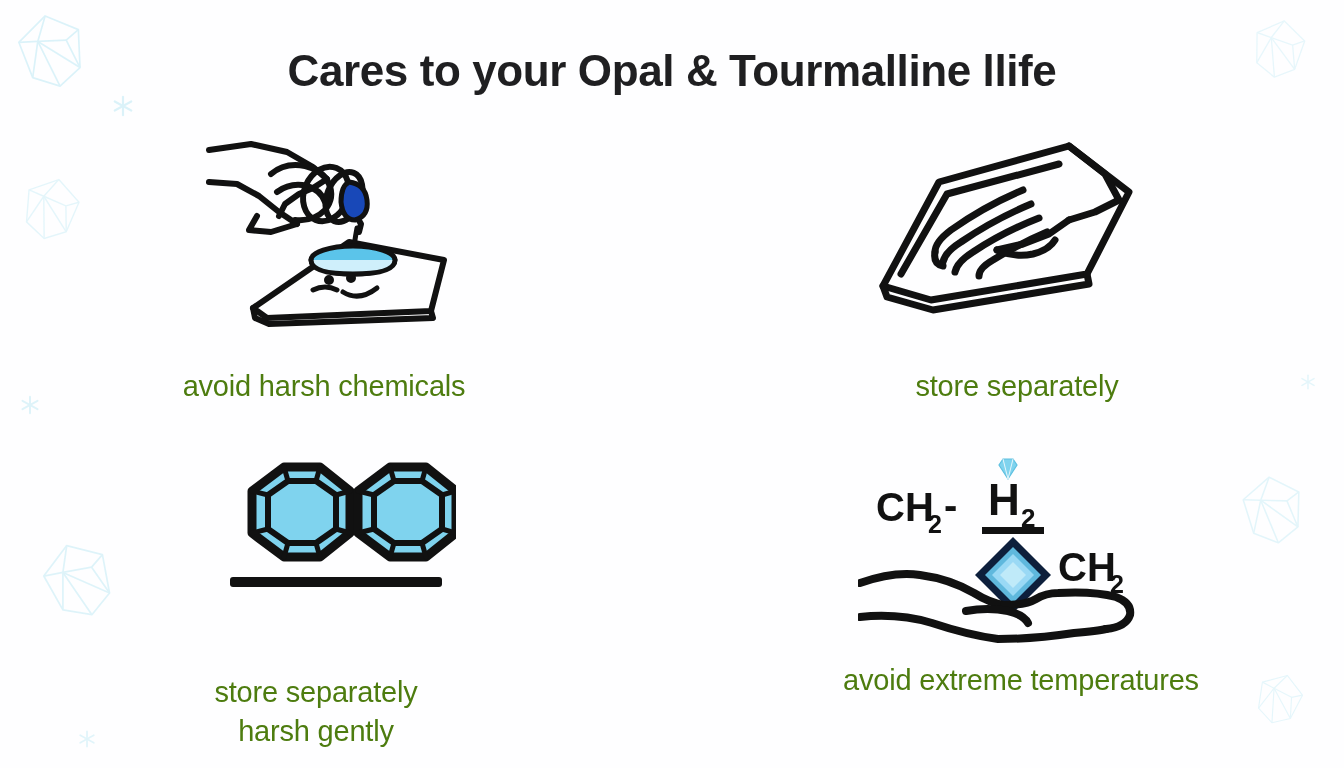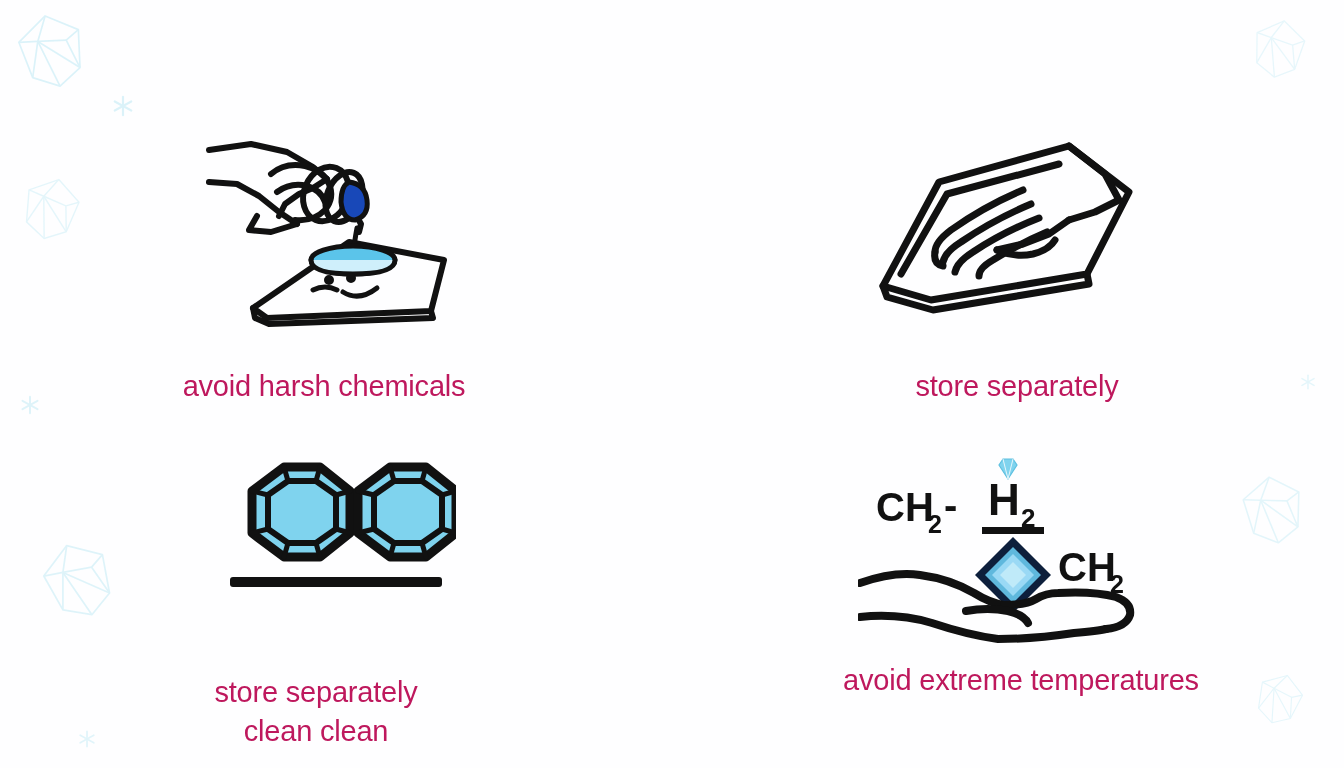--- a/index.html
+++ b/index.html
@@ -55,21 +55,21 @@
   }
   .tip-figure {
     display:flex;
     align-items:flex-start;
     justify-content:center;
     height:215px;
   }
   .tip-caption {
     text-align:center;
     font-size:29px;
-    color:#be185d;
+    color:#4d7c0f;
     line-height:1.32;
     letter-spacing:-0.2px;
     margin-top:8px;
   }
   .tip-caption .cap-line { display:block; }
 
   
   #tip-card-0 .tip-figure { margin-top:12px; }
   #tip-card-0 .tip-caption { margin-top:20px; margin-right:24px; }
   #tip-card-1 .tip-figure { margin-top:14px; }
@@ -174,20 +174,21 @@
         </svg></div>
       <div class="decor-sparkle" style="left: 1300px; top: 374px; opacity: 0.4;"><svg width="16" height="16" viewBox="0 0 24 24">
           <g stroke="#bfeaf5" stroke-width="2.4" stroke-linecap="round">
             <line x1="12" y1="2" x2="12" y2="22"></line>
             <line x1="3" y1="7" x2="21" y2="17"></line>
             <line x1="21" y1="7" x2="3" y2="17"></line>
           </g>
         </svg></div>
     </div>
 
+  <h1 id="page-title">Cares to your Opal &amp; Tourmalline llife</h1>
 
   <div id="tips-grid">
 
     <div class="tip-card" id="tip-card-0">
       <div class="tip-figure">
         <svg width="270" height="195" viewBox="0 0 270 195">
           <g fill="none" stroke="#111111" stroke-width="6" stroke-linecap="round" stroke-linejoin="round">
 
             <path d="M52 176 L148 110 L243 128 L230 179 L66 186 Z"></path>
             <path d="M52 176 L54 186 L68 192 L232 186 L230 179"></path>
@@ -285,21 +286,21 @@
               <line x1="68" y1="98" x2="72" y2="84"></line>
               <line x1="36" y1="74" x2="52" y2="70"></line>
             </g>
           </g>
 
           <rect x="14" y="118" width="212" height="10" rx="3" fill="#111111"></rect>
         </svg>
       </div>
       <div class="tip-caption">
         <span class="cap-line">store separately</span>
-        <span class="cap-line">clean clean</span>
+        <span class="cap-line">harsh gently</span>
       </div>
     </div>
 
     <div class="tip-card" id="tip-card-3">
       <div class="tip-figure">
         <svg width="300" height="195" viewBox="0 0 300 195">
 
           <g transform="translate(150,8)">
             <polygon points="0,18 -9,4 -5,-2 5,-2 9,4" fill="#7fd3ee" stroke="#5ec0e0" stroke-width="1.2"></polygon>
             <line x1="-5" y1="-2" x2="0" y2="18" stroke="#ffffff" stroke-width="1" opacity="0.8"></line>

